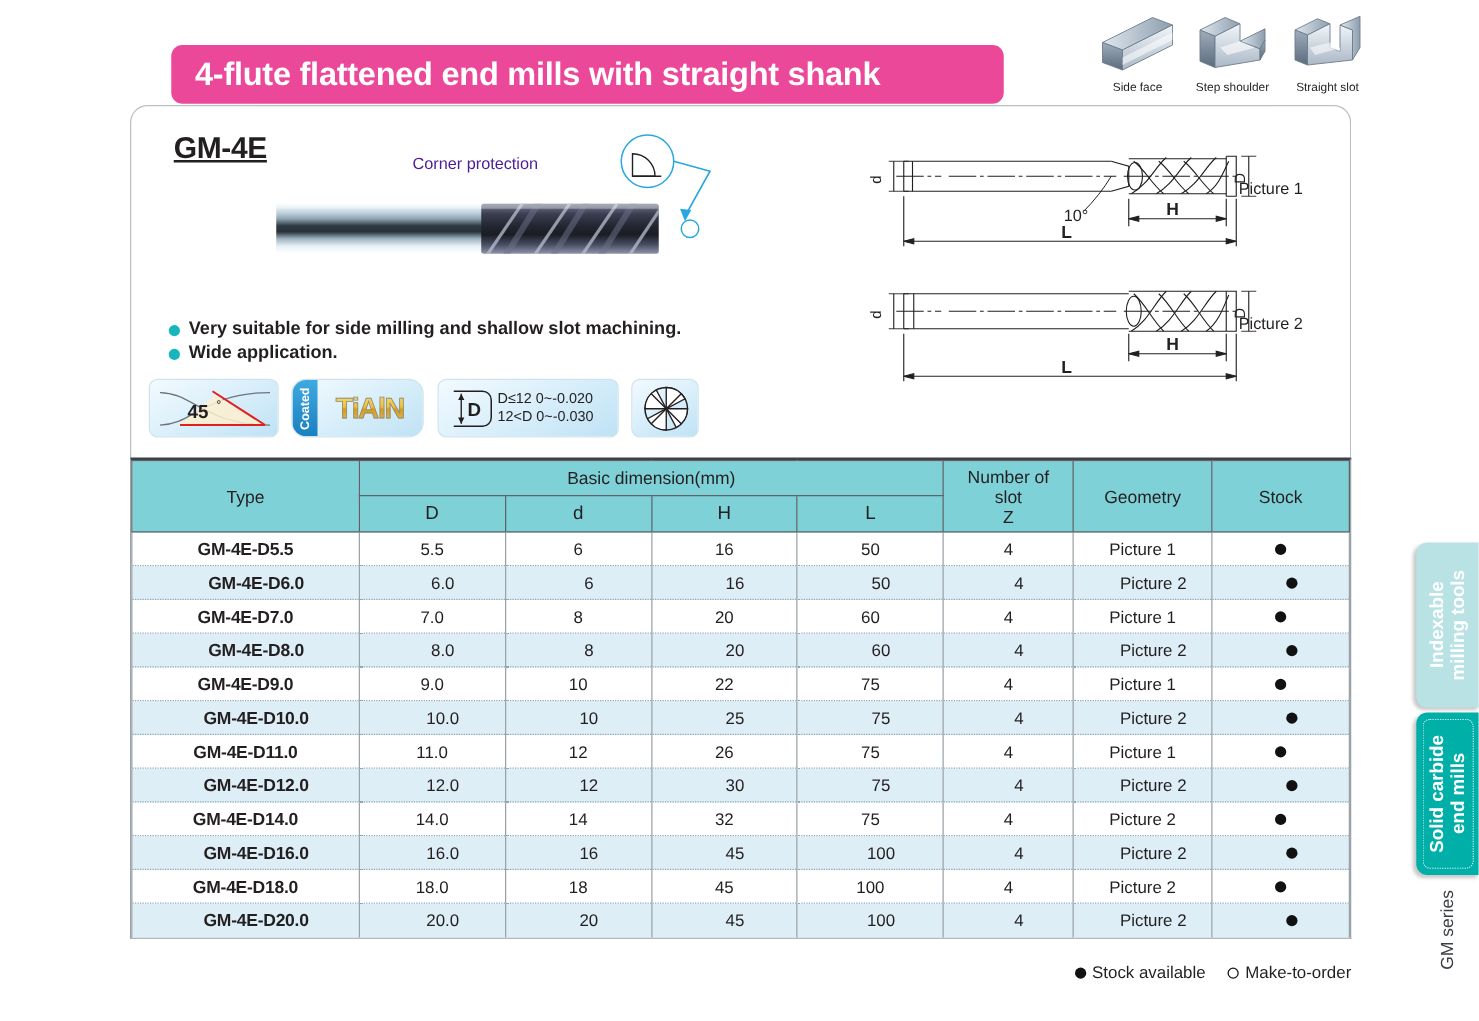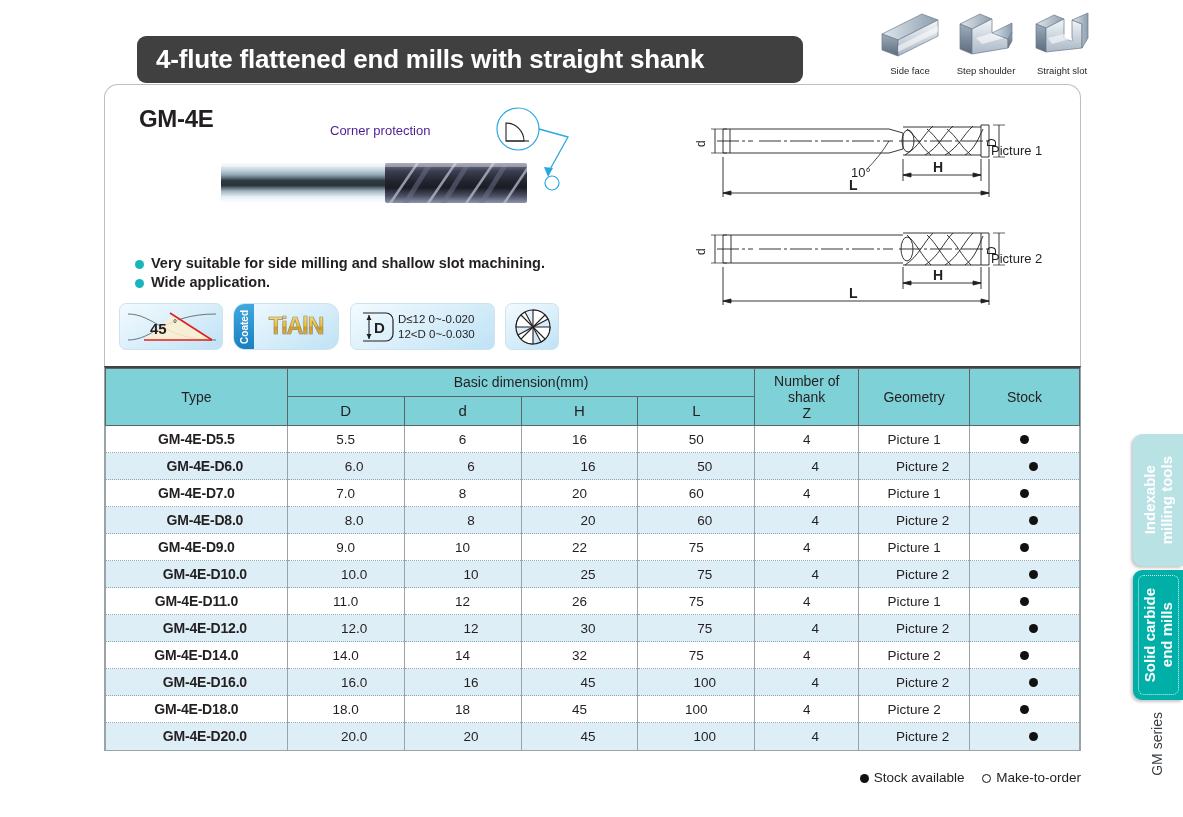--- a/index.html
+++ b/index.html
@@ -10,21 +10,21 @@
     font-family:"Liberation Sans", sans-serif;
     color:#231f20;
     position:relative;
     overflow:hidden;
   }
 
   
   #banner {
     position:absolute; left:137px; top:36px;
     width:666px; height:47px;
-    background:#404040;
+    background:#ec4899;
     border-radius:9px 9px 9px 9px;
     display:flex; align-items:center;
   }
   #banner .txt {
     color:#ffffff; font-size:26px; font-weight:bold;
     padding-left:19px; letter-spacing:-0.2px;
     white-space:nowrap;
   }
 
   
@@ -43,20 +43,21 @@
     background:#ffffff;
     border:1px solid #b9c0c4;
     border-bottom:none;
     border-radius:14px 14px 0 0;
   }
 
   #prodTitle {
     position:absolute; left:34px; top:20px;
     font-size:24px; font-weight:bold; color:#231f20;
     letter-spacing:-0.3px;
+    text-decoration:underline;
   }
 
   
   #callout { position:absolute; left:225px; top:22px; width:320px; height:90px; }
   #calloutLabel {
     position:absolute; left:0px; top:16px;
     font-size:13px; color:#4c1d95; white-space:nowrap;
   }
 
   
@@ -500,21 +501,21 @@
         <col style="width:104px">
       <col style="width:111px">
         <col style="width:110px">
     </colgroup>
     <thead>
       <tr>
         <th rowspan="2">Type</th>
         <th colspan="4">Basic dimension(mm)</th>
         <th rowspan="2">
           <div>Number of</div>
-          <div>shank</div>
+          <div>slot</div>
           <div>Z</div>
         </th>
         <th rowspan="2">Geometry</th>
         <th rowspan="2">Stock</th>
       </tr>
       <tr>
         <th class="sub">D</th>
         <th class="sub">d</th>
         <th class="sub">H</th>
         <th class="sub">L</th>

